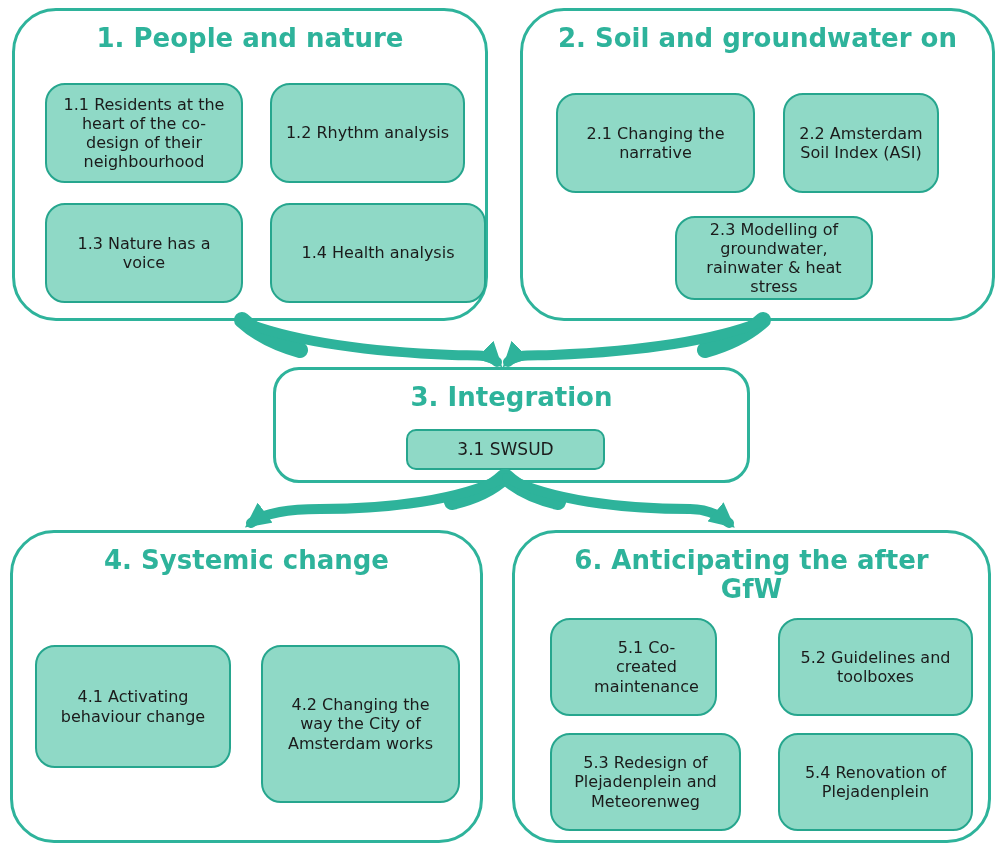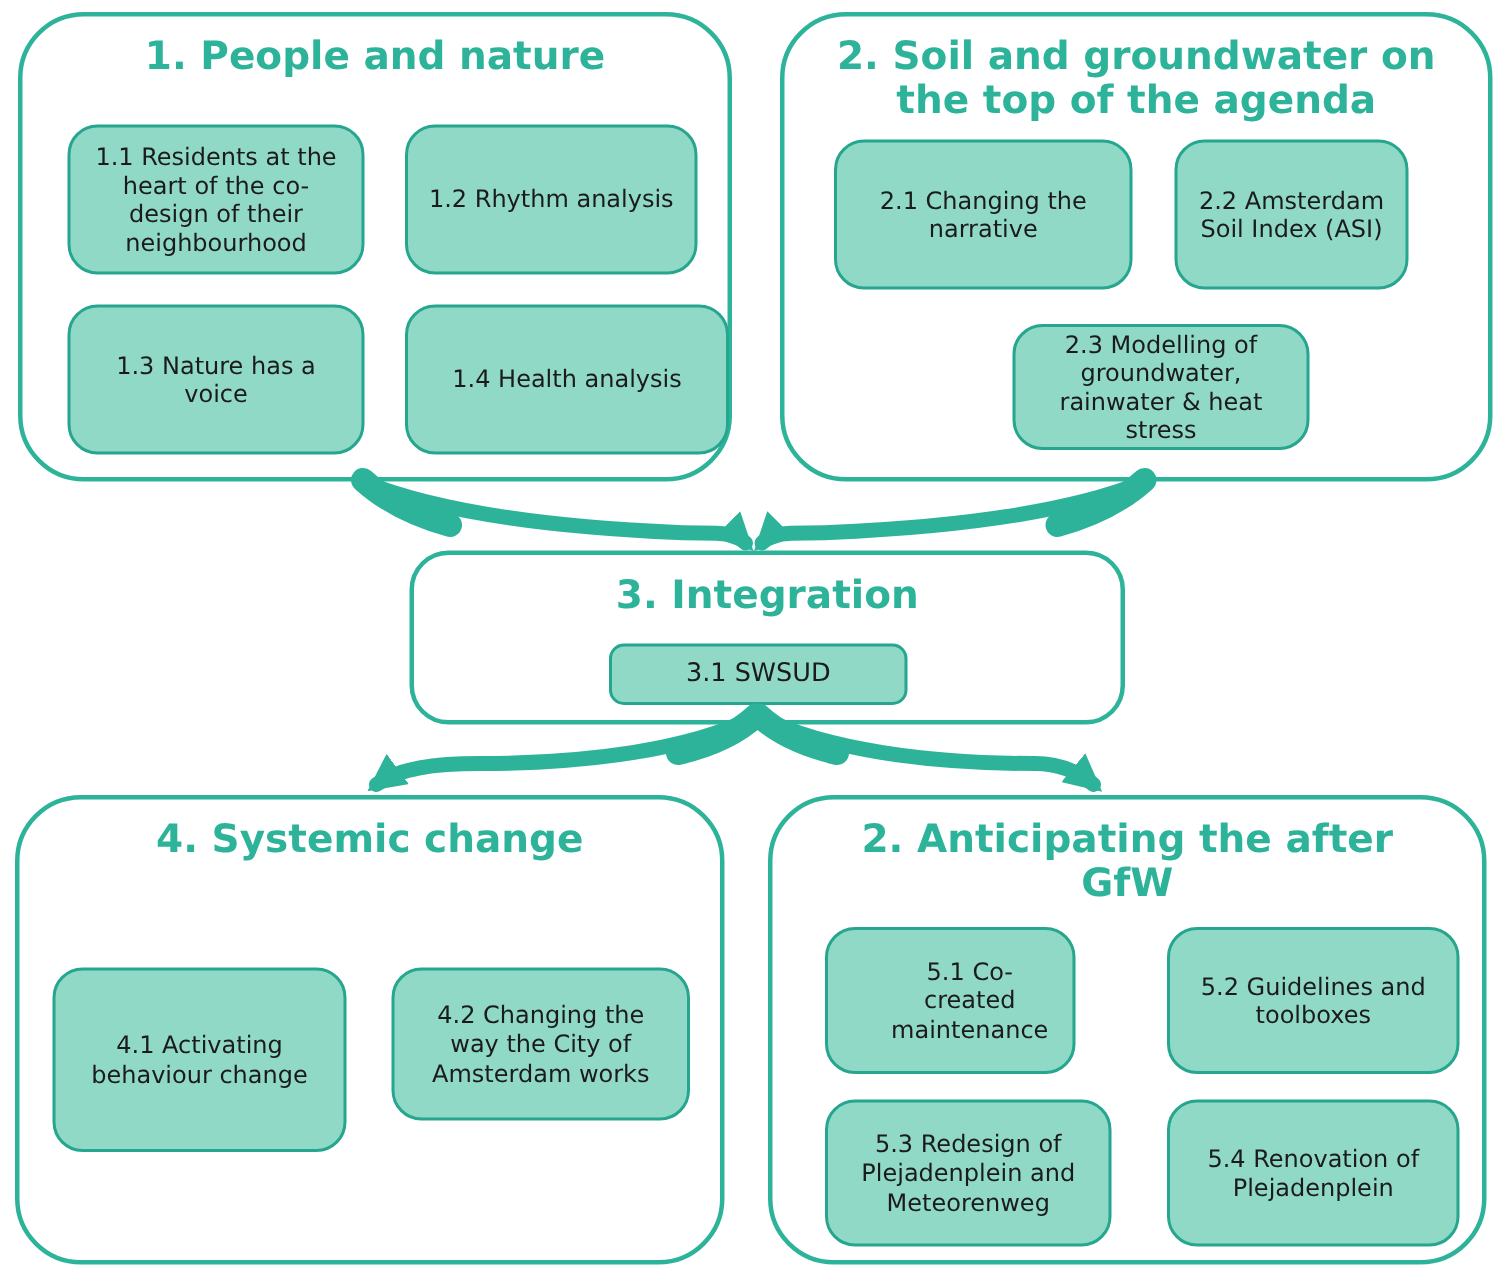--- a/index.html
+++ b/index.html
@@ -57,21 +57,21 @@
   
   #i11 { left: 30px;  top: 72px;  width: 198px; height: 100px; }
   #i12 { left: 255px; top: 72px;  width: 195px; height: 100px; }
   #i13 { left: 30px;  top: 192px; width: 198px; height: 100px; }
   #i14 { left: 255px; top: 192px; width: 216px; height: 100px; }
   #i21 { left: 33px;  top: 82px;  width: 199px; height: 100px; }
   #i22 { left: 260px; top: 82px;  width: 156px; height: 100px; }
   #i23 { left: 152px; top: 205px; width: 198px; height: 84px; }
   #i31 { left: 130px; top: 59px;  width: 199px; height: 41px; border-radius: 10px; font-size: 17px; }
   #i41 { left: 22px;  top: 112px; width: 196px; height: 123px; padding: 2px 17px; }
-  #i42 { left: 248px; top: 112px; width: 199px; height: 102px; padding: 2px 17px; }
+  #i42 { left: 248px; top: 112px; width: 199px; height: 158px; padding: 2px 17px; }
   #i51 { left: 35px;  top: 85px;  width: 167px; height: 98px; padding-left: 36px; }
   #i52 { left: 263px; top: 85px;  width: 195px; height: 98px; }
   #i53 { left: 35px;  top: 200px; width: 191px; height: 98px; }
   #i54 { left: 263px; top: 200px; width: 195px; height: 98px; }
   
   .arrows {
     position: absolute;
     left: 0; top: 0;
     width: 1000px; height: 846px;
     pointer-events: none;
@@ -109,21 +109,20 @@
       <span>1.3 Nature has a voice</span>
     </div>
     <div class="sub" id="i14">
       <span>1.4 Health analysis</span>
     </div>
   </section>
 
   <section class="section" id="box2">
     <h2 class="section-title">
       <span>2. Soil and groundwater on</span>
-      <span>the top of the agenda</span>
     </h2>
     <div class="sub" id="i21">
       <span>2.1 Changing the narrative</span>
     </div>
     <div class="sub" id="i22">
       <span>2.2 Amsterdam Soil Index (ASI)</span>
     </div>
     <div class="sub" id="i23">
       <span>2.3 Modelling of groundwater, rainwater &amp; heat stress</span>
     </div>
@@ -145,21 +144,21 @@
     <div class="sub" id="i41">
       <span>4.1 Activating behaviour change</span>
     </div>
     <div class="sub" id="i42">
       <span>4.2 Changing the way the City of Amsterdam works</span>
     </div>
   </section>
 
   <section class="section" id="box5">
     <h2 class="section-title">
-      <span>2. Anticipating the after</span>
+      <span>6. Anticipating the after</span>
       <span>GfW</span>
     </h2>
     <div class="sub" id="i51">
       <span>5.1 Co-created maintenance</span>
     </div>
     <div class="sub" id="i52">
       <span>5.2 Guidelines and toolboxes</span>
     </div>
     <div class="sub" id="i53">
       <span>5.3 Redesign of Plejadenplein and Meteorenweg</span>

